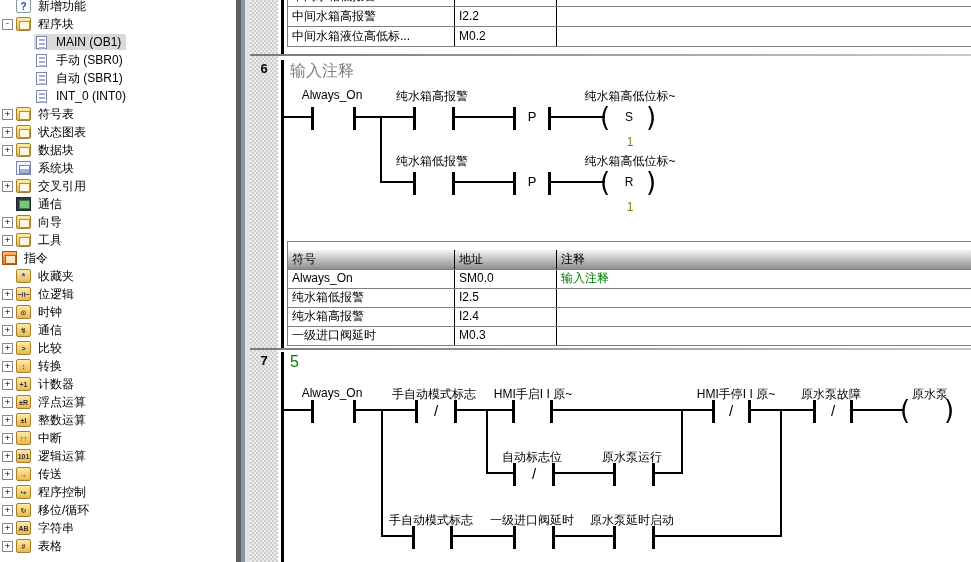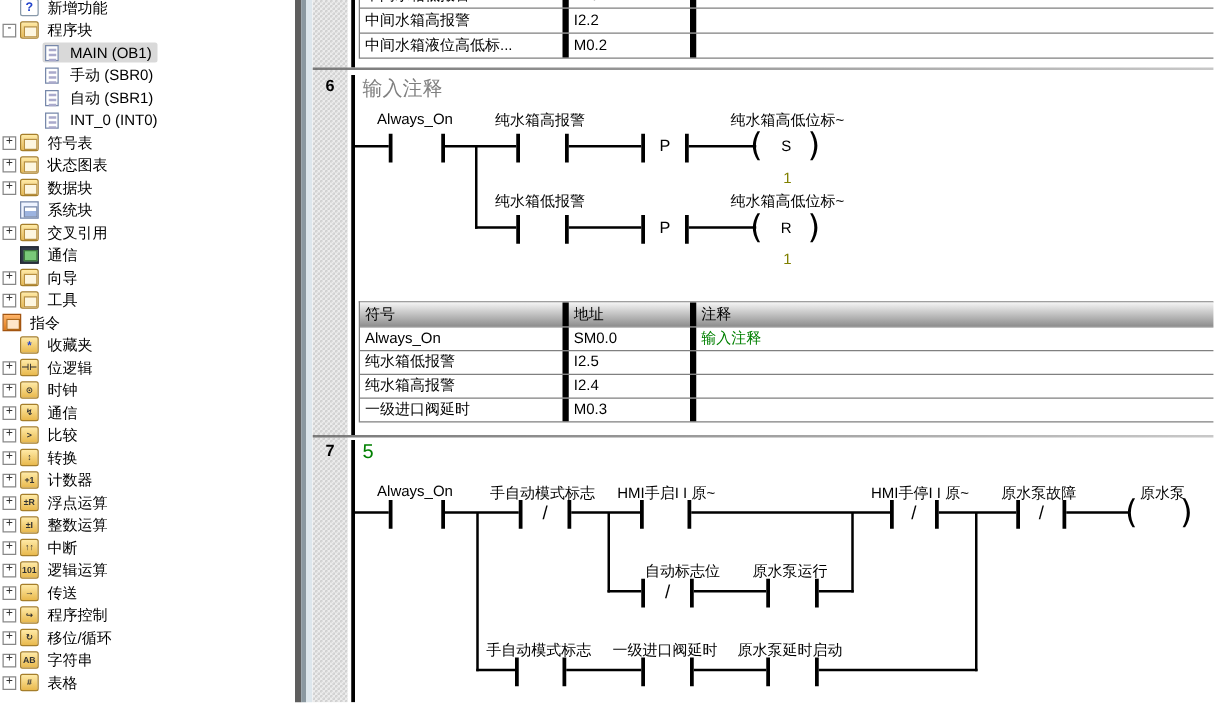--- a/index.html
+++ b/index.html
@@ -60,22 +60,22 @@
   .bar{position:absolute;width:3px;height:23px;background:#000;}
   .mid{position:absolute;transform:translateX(-50%);font-size:13px;line-height:13px;}
   .slash{position:absolute;transform:translateX(-50%);font-size:15px;line-height:15px;}
   .paren{position:absolute;font-size:26px;line-height:26px;font-family:"DejaVu Sans",sans-serif;}
   .cletter{position:absolute;transform:translateX(-50%);font-size:12px;line-height:12px;}
   .opnd{position:absolute;transform:translateX(-50%);font-size:12px;}
 
   
   .stable{position:absolute;border-left:1px solid #808080;border-top:1px solid #808080;background:#fff;box-sizing:border-box;}
   .strow{display:flex;border-bottom:1px solid #808080;height:18px;line-height:17px;}
-  .strow.hdr{height:19px;line-height:18px;background:linear-gradient(#f4f4f4,#8e8e8e);}
-  .stc{border-right:5px solid #000000;padding:0 4px;overflow:hidden;white-space:nowrap;box-sizing:border-box;flex:none;}
+  .strow.hdr{height:19px;line-height:18px;background:linear-gradient(#f4f4f4,#8e8e8e);margin-top:8px;}
+  .stc{border-right:1px solid #000000;padding:0 4px;overflow:hidden;white-space:nowrap;box-sizing:border-box;flex:none;}
   .c1{width:167px;} .c2{width:102px;} .c3{flex:1;border-right:none;}
   .tt .strow{height:19px;line-height:18px;}
 </style>
 </head>
 <body>
 
 <div id="app">
 
   <div id="sidebar">
     <div id="tree">
@@ -405,21 +405,21 @@
     <div class="slash" style="left:583px;top:403px">/</div>
 
     <span class="paren" style="left:650px;top:397px">(</span>
     <span class="paren" style="left:694px;top:397px">)</span>
 
     <div class="wv" style="left:131px;top:410px;height:127px"></div>
     <div class="wv" style="left:236px;top:410px;height:64px"></div>
     <div class="wv" style="left:431px;top:410px;height:64px"></div>
     <div class="wv" style="left:530px;top:410px;height:127px"></div>
 
-    <div class="lab" style="left:296px;top:449px">自动标志位</div>
+    <div class="lab" style="left:282px;top:449px">自动标志位</div>
     <div class="lab" style="left:382px;top:449px">原水泵运行</div>
     <div class="wh" style="left:236px;top:472px;width:27px"></div>
     <div class="wh" style="left:305px;top:472px;width:58px"></div>
     <div class="wh" style="left:405px;top:472px;width:28px"></div>
     <div class="bar" style="left:263px;top:463px"></div>
     <div class="bar" style="left:302px;top:463px"></div>
     <div class="slash" style="left:284px;top:466px">/</div>
     <div class="bar" style="left:363px;top:463px"></div>
     <div class="bar" style="left:402px;top:463px"></div>
 

